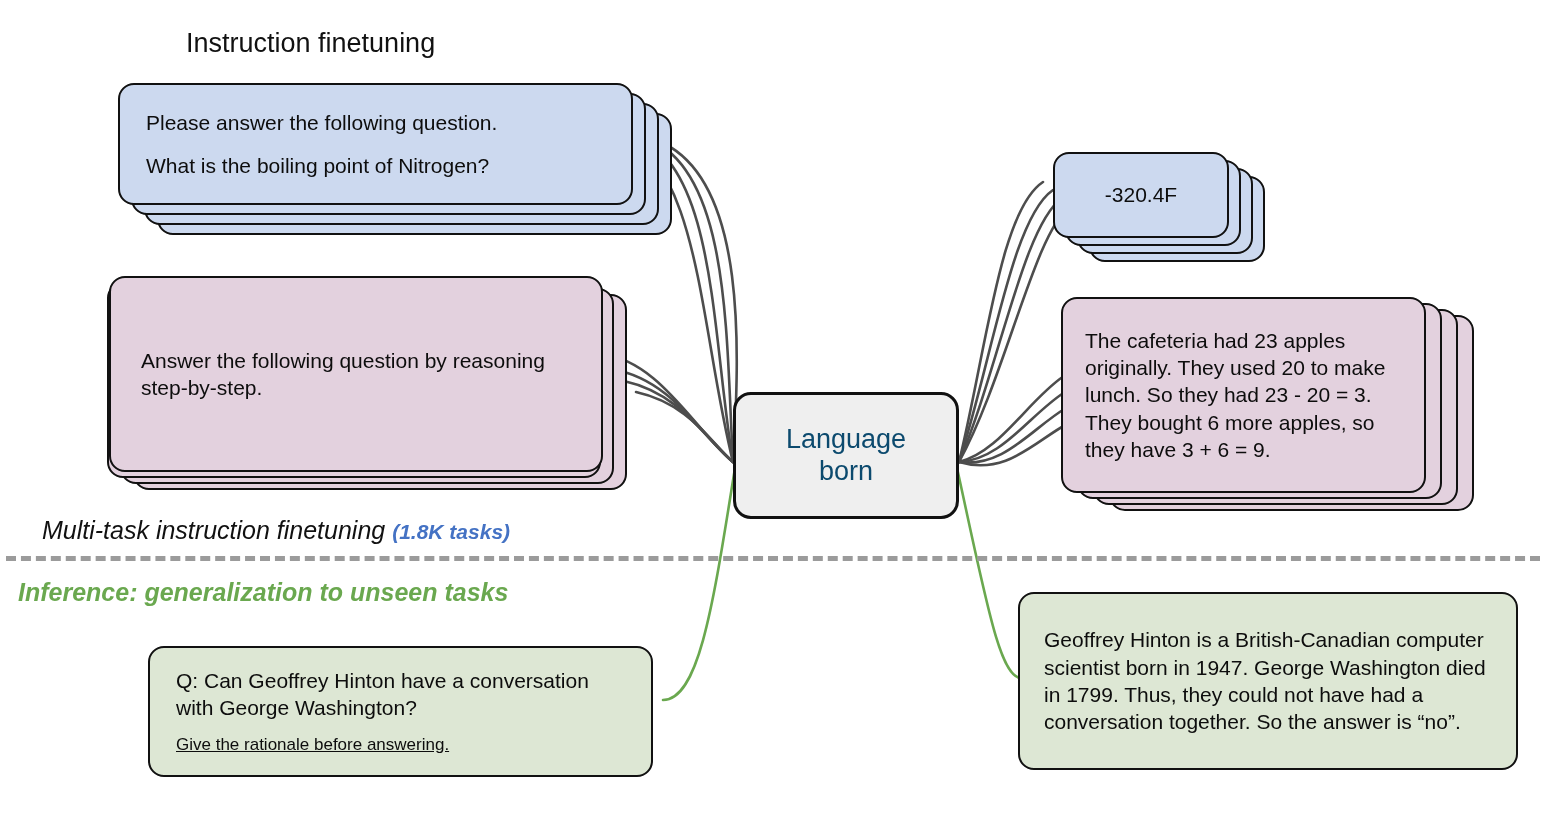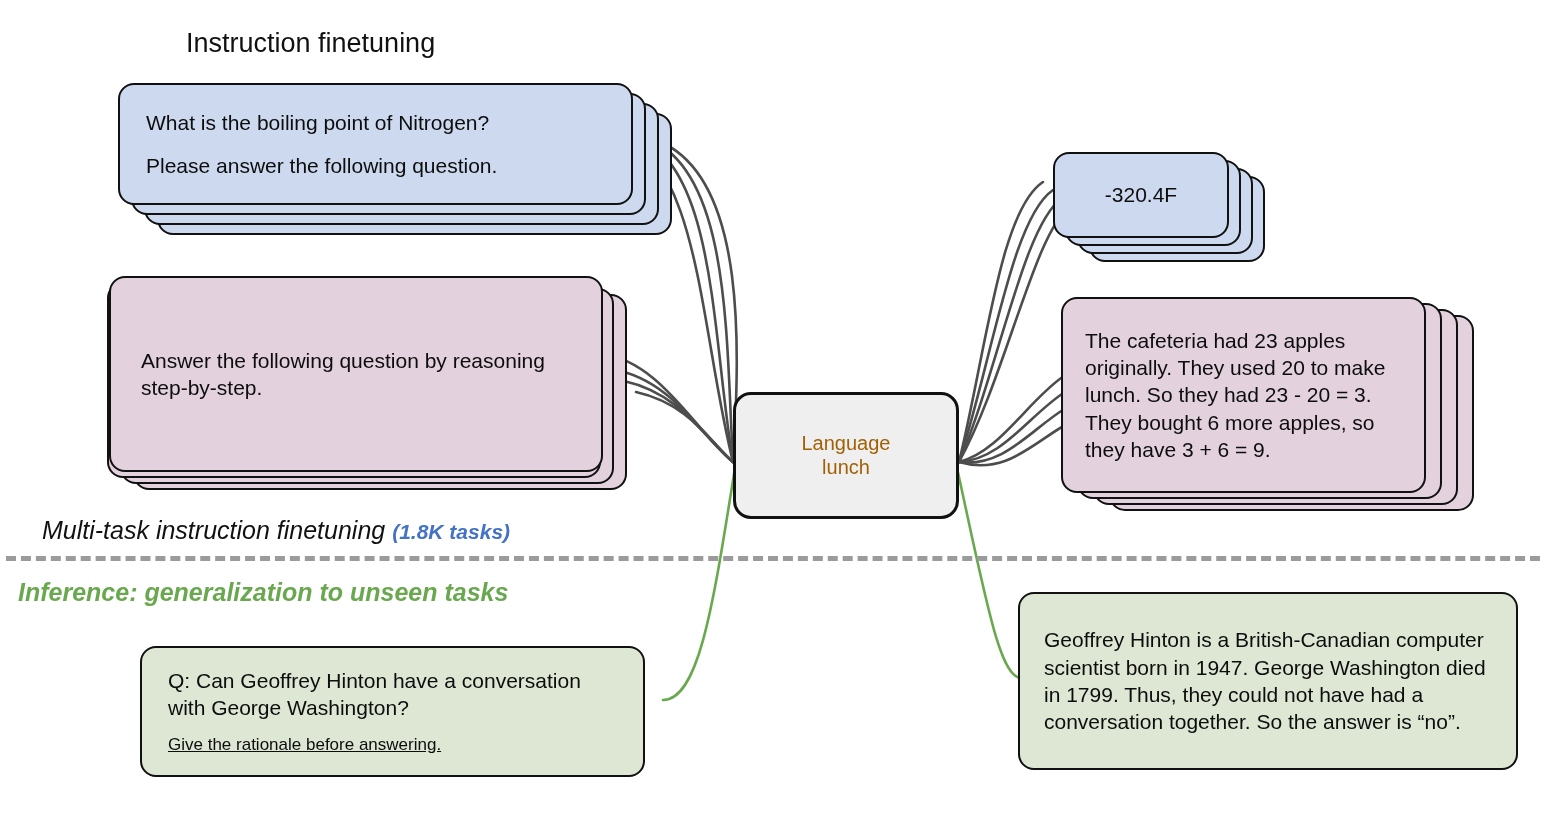--- a/index.html
+++ b/index.html
@@ -80,22 +80,22 @@
     height: 127px;
     z-index: 6;
     box-sizing: border-box;
     border: 3px solid #111111;
     border-radius: 18px;
     display: flex;
     align-items: center;
     justify-content: center;
   }
   #lm-node .lm-text {
-    font-size: 20px;
-    color: #a16207;
+    font-size: 27px;
+    color: #0c4a6e;
     text-align: center;
     line-height: 1.16;
   }
 
   
   #divider {
     position: absolute;
     left: 6px;
     top: 556px;
     width: 1534px;
@@ -164,39 +164,39 @@
     </g>
   </svg>
 
   <div class="section-title" style="left:186px; top:28px;">Instruction finetuning</div>
 
   <div class="stack" style="left:118px; top:83px; width:515px; height:122px;">
     <div class="card back blue" style="left:39px; top:30px; width:515px; height:122px;"></div>
     <div class="card back blue" style="left:26px; top:20px; width:515px; height:122px; z-index:2;"></div>
     <div class="card back blue" style="left:13px; top:10px; width:515px; height:122px; z-index:3;"></div>
     <div class="card front blue" style="width:515px; height:122px; padding:14px 26px;">
+      <p style="font-size:21px;">Please answer the following question.</p>
       <p style="font-size:21px;">What is the boiling point of Nitrogen?</p>
-      <p style="font-size:21px;">Please answer the following question.</p>
     </div>
   </div>
 
 
   <div class="stack" style="left:94px; top:276px; width:494px; height:196px;">
     <div class="card back pink" style="left:39px; top:18px; width:494px; height:196px;"></div>
     <div class="card back pink" style="left:26px; top:12px; width:494px; height:196px; z-index:2;"></div>
     <div class="card back pink" style="left:13px; top:6px; width:494px; height:196px; z-index:3;"></div>
     <div class="card front pink" style="width:494px; height:196px; padding:16px 30px;margin-left:15px;">
       <p style="font-size:21px;">Answer the following question by reasoning step-by-step.</p>
     </div>
   </div>
 
   <div id="lm-node" class="grey">
     <div class="lm-text">
       <div>Language</div>
-      <div>lunch</div>
+      <div>born</div>
     </div>
   </div>
 
   <div class="stack" style="left:1053px; top:152px; width:176px; height:74px;">
     <div class="card back blue" style="left:36px; top:24px; width:176px; height:86px;"></div>
     <div class="card back blue" style="left:24px; top:16px; width:176px; height:86px; z-index:2;"></div>
     <div class="card back blue" style="left:12px; top:8px; width:176px; height:86px; z-index:3;"></div>
     <div class="card front blue" style="width:176px; height:86px; align-items:center; justify-content:center;">
       <p style="font-size:21px; text-align:center;">-320.4F</p>
     </div>
@@ -212,21 +212,21 @@
   </div>
 
   <div id="divider"></div>
 
   <div id="caption-multitask" class="caption">
     <span>Multi-task instruction finetuning </span><span class="tasks-count">(1.8K tasks)</span>
   </div>
 
   <div id="caption-inference" class="caption">Inference: generalization to unseen tasks</div>
 
-  <div class="stack" style="left:140px; top:646px; width:505px; height:131px; z-index:5;">
+  <div class="stack" style="left:148px; top:646px; width:505px; height:131px; z-index:5;">
     <div class="card front green" style="width:505px; height:131px; padding:14px 26px;">
       <p style="font-size:21px;">Q: Can Geoffrey Hinton have a conversation with George Washington?</p>
       <p style="font-size:17px;text-decoration:underline;">Give the rationale before answering.</p>
     </div>
   </div>
 
   <div class="stack" style="left:1018px; top:592px; width:408px; height:178px; z-index:5;">
     <div class="card front green" style="width:500px; height:178px; padding:14px 24px;">
       <p style="font-size:21px;">Geoffrey Hinton is a British-Canadian computer scientist born in 1947. George Washington died in 1799. Thus, they could not have had a conversation together. So the answer is “no”.</p>
     </div>

